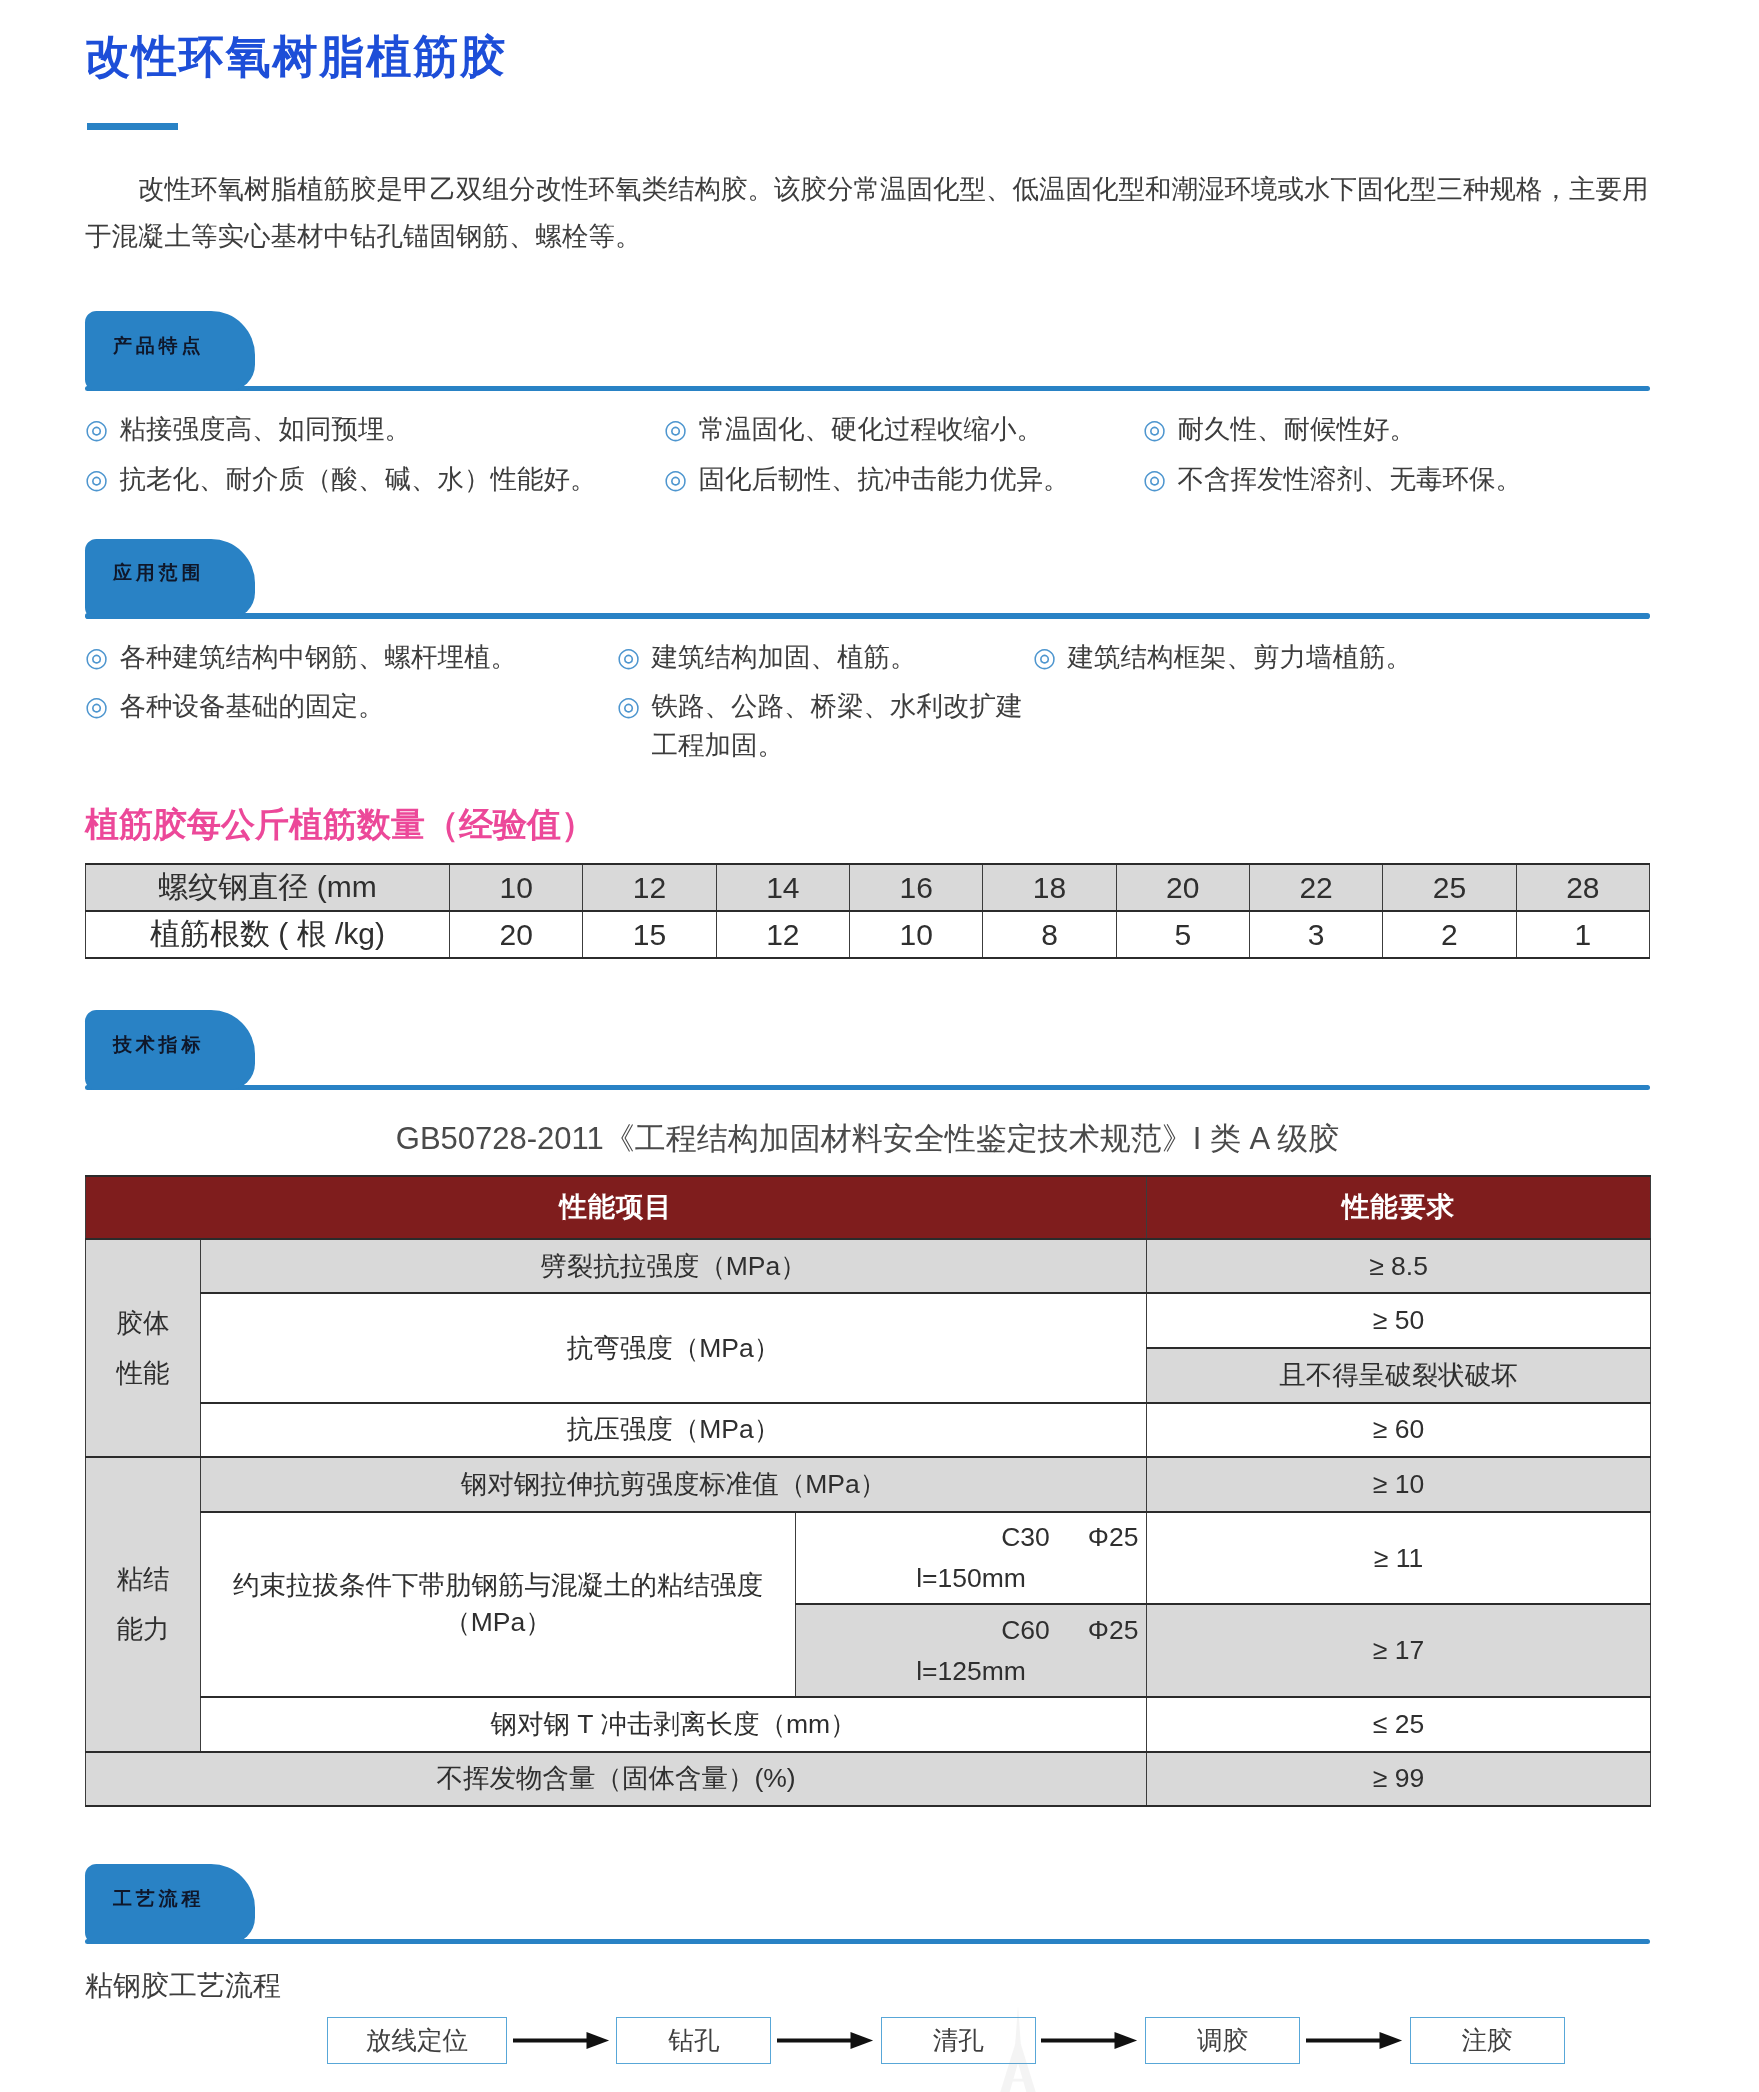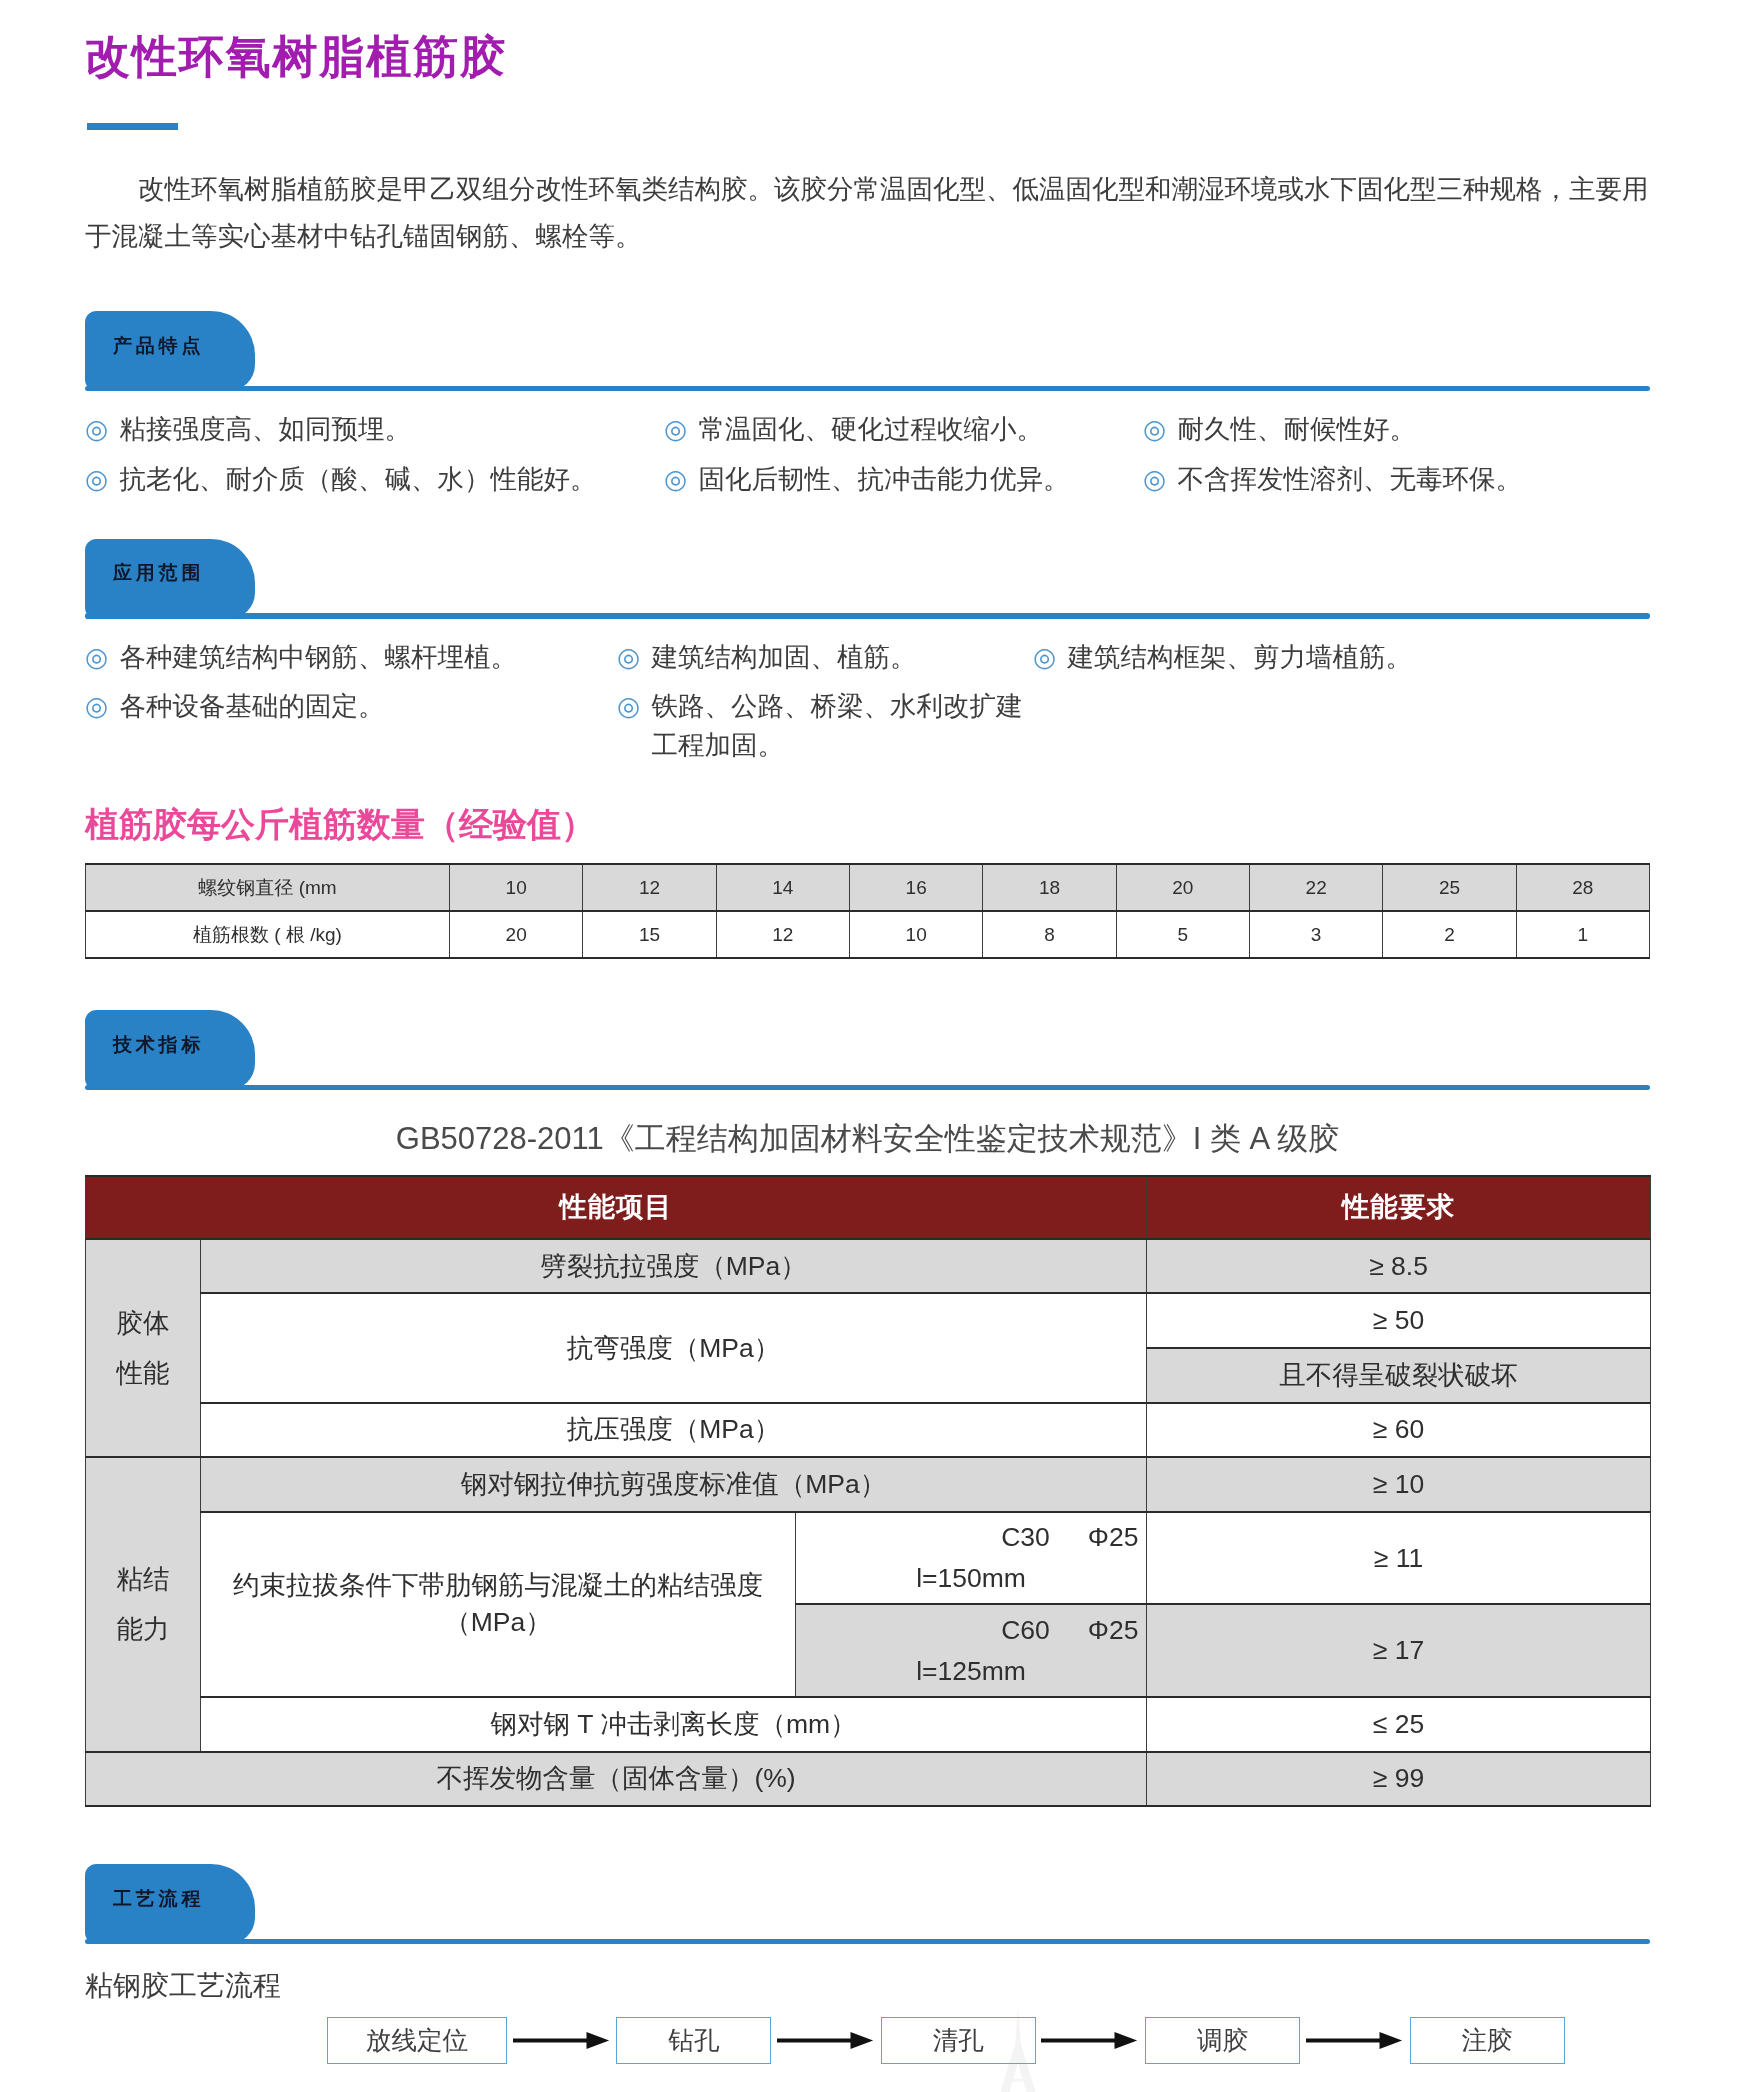--- a/index.html
+++ b/index.html
@@ -4,21 +4,21 @@
 <style>
   html,body{margin:0;padding:0;background:#ffffff;}
   body{
     width:1759px;height:2092px;position:relative;overflow:hidden;
     font-family:"Liberation Sans","DejaVu Sans",sans-serif;
     color:#3c3c3c;
   }
   .page{padding:26.5px 109px 0 85px;position:relative;}
 
   
-  .doc-title{font-size:45px;font-weight:bold;color:#a21caf;letter-spacing:1.9px;}
+  .doc-title{font-size:45px;font-weight:bold;color:#1d4ed8;letter-spacing:1.9px;}
   .title-underline{width:91px;height:7.6px;background:#2982c5;margin-top:36px;margin-left:1.9px;}
 
   
   .intro{margin-top:36px;font-size:26.5px;line-height:1.78;text-indent:2em;color:#3d3d3d;}
 
   
   .sec-banner{position:relative;height:78px;}
   .sec-banner .rule{position:absolute;left:0;right:0;bottom:0;height:5.7px;background:#2982c5;border-radius:2.8px;}
   .sec-tab{
     position:absolute;left:0;bottom:0;height:80px;box-sizing:border-box;
@@ -31,21 +31,21 @@
   .bullets{margin-top:19px;font-size:26.5px;color:#3d3d3d;}
   .grid{display:grid;row-gap:11.4px;}
   .grid-features{grid-template-columns:579px 479px 1fr;}
   .grid-apps{grid-template-columns:532px 416px 1fr;}
   .bullet{display:flex;align-items:flex-start;line-height:1.45;}
   .bmark{color:#4e96cf;margin-right:11.4px;font-size:26.5px;line-height:1.45;}
 
   
   .tbl-title{margin-top:38px;font-size:34px;font-weight:bold;color:#ec4899;}
   table{border-collapse:collapse;width:100%;table-layout:fixed;}
-  .rebar{margin-top:15px;font-size:19px;color:#2f2f2f;text-align:center;}
+  .rebar{margin-top:15px;font-size:30px;color:#2f2f2f;text-align:center;}
   .rebar td{
     border:1.9px solid #3c3c3c;border-top:2.8px solid #2b2b2b;border-bottom:2.8px solid #2b2b2b;
     height:45px;padding:0 3.8px;
   }
   .gray{background:#d9d9d9;}
 
   
   .std-note{margin:28px 0 15px;text-align:center;font-size:31px;color:#4a4a4a;}
   .specs{font-size:26.5px;color:#2f2f2f;text-align:center;}
   .specs td{

